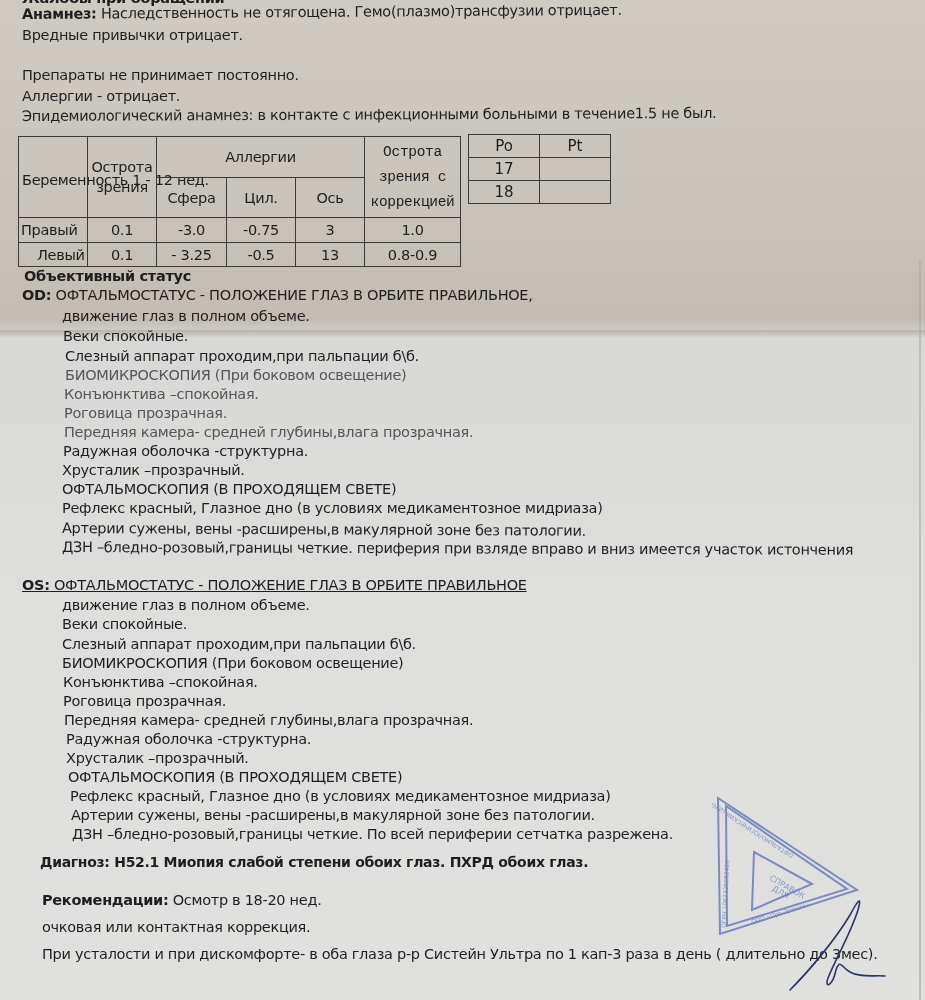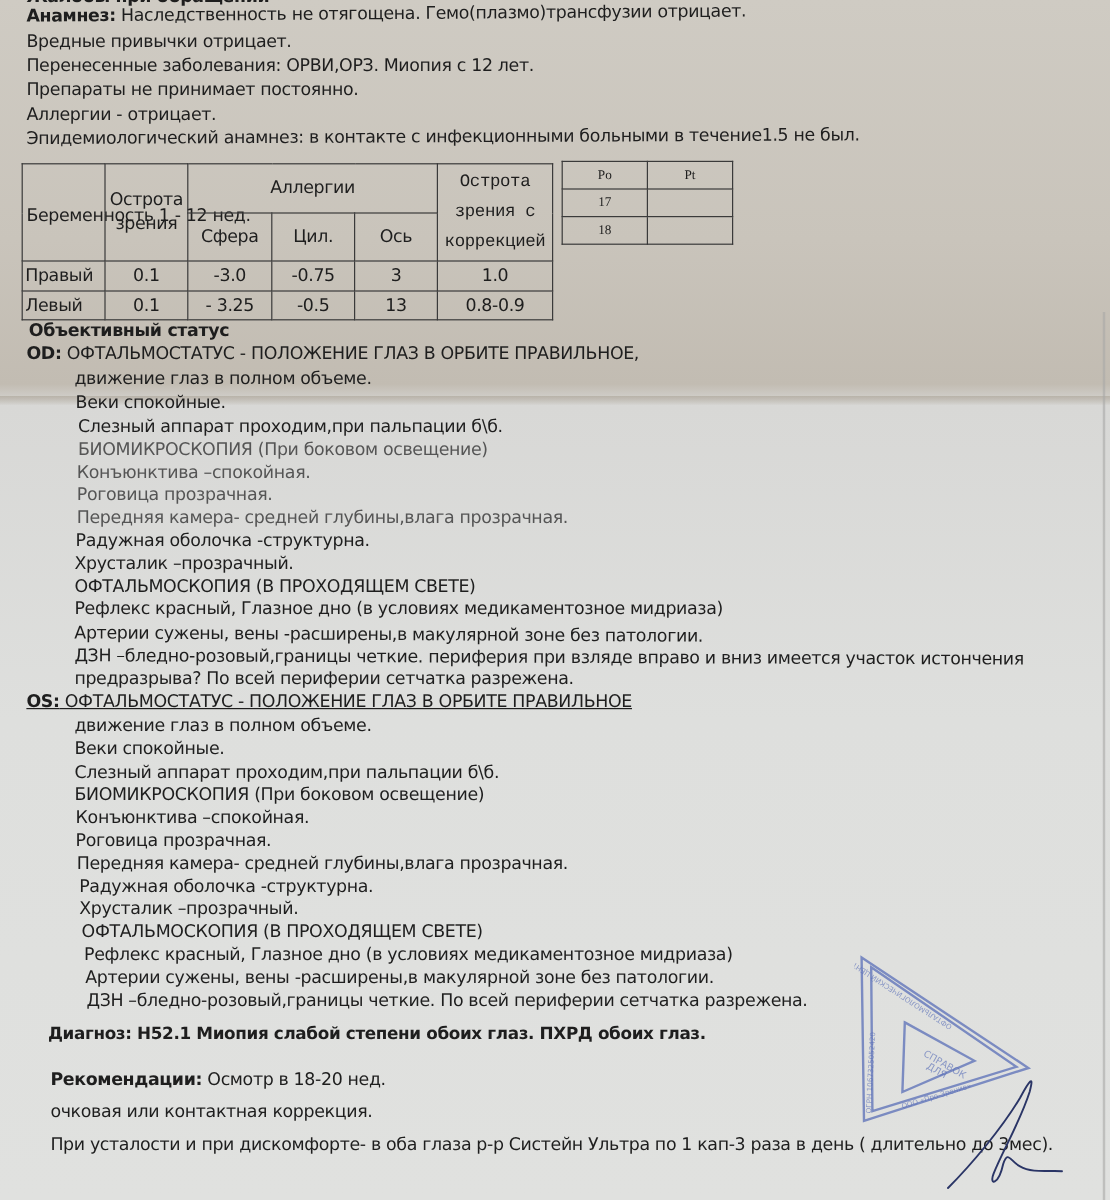--- a/index.html
+++ b/index.html
@@ -11,38 +11,37 @@
   }
   .page { position:absolute; left:0; top:0; width:925px; height:1000px; }
   .edge { position:absolute; right:4px; top:260px; width:2px; height:740px; background:#a9a9a6; opacity:.6; }
   .fold { position:absolute; left:0; top:330px; width:925px; height:8px;
           background:linear-gradient(180deg, rgba(170,162,150,.6), rgba(220,220,218,0)); }
   .line { position:absolute; white-space:nowrap; font-size:14.5px; letter-spacing:-0.3px; transform-origin:left center; }
   .b { font-weight:bold; }
   .gray { color:#555; }
   table.vis { position:absolute; left:18px; top:136px; border-collapse:collapse; font-size:14.5px; letter-spacing:-0.3px; }
   table.vis td { border:1.5px solid #3a3a3a; text-align:center; padding:0; }
-  table.iop { position:absolute; left:468px; top:134px; border-collapse:collapse; font-size:11px;font-family:Liberation Serif, serif; }
+  table.iop { position:absolute; left:468px; top:134px; border-collapse:collapse; font-size:15px; }
   table.iop td { border:1.5px solid #3a3a3a; text-align:center; padding:0; height:22px; }
   .stamp { position:absolute; left:712px; top:792px; width:150px; height:150px; }
   .sig { position:absolute; left:780px; top:890px; width:110px; height:110px; }
 </style>
 </head>
 <body>
 
 <div class="page">
   <div class="fold"></div>
   <div class="edge"></div>
 
   <div class="line b" style="left:22px;top:-10px;">Жалобы при обращении</div>
   <div class="line" style="left:22px;top:6px;transform:rotate(-0.4deg);">
     <span class="b">Анамнез:</span><span> Наследственность не отягощена. Гемо(плазмо)трансфузии отрицает.</span>
   </div>
   <div class="line" style="left:22px;top:27px;">Вредные привычки отрицает.</div>
-  <div class="line" style="left:22px;top:47px;">Перенесенные заболевания: ОРВИ,ОРЗ. Миопия с 12 лет.</div>
   <div class="line" style="left:22px;top:67px;">Препараты не принимает постоянно.</div>
   <div class="line" style="left:22px;top:88px;">Аллергии - отрицает.</div>
   <div class="line" style="left:22px;top:108px;transform:rotate(-0.25deg);">Эпидемиологический анамнез: в контакте с инфекционными больными в течение1.5 не был.</div>
   <div class="line" style="left:22px;top:124px;margin-top:48px;">Беременность 1 - 12 нед.</div>
 
   <table class="vis">
     <tbody>
         <tr style="height:41px;">
       <td rowspan="2" style="width:68px;"></td>
       <td rowspan="2" style="width:68px;line-height:20px;">Острота зрения</td>
@@ -56,21 +55,21 @@
     </tr>
     <tr style="height:25px;">
       <td style="text-align:left;padding-left:2px;">Правый</td>
       <td>0.1</td>
       <td>-3.0</td>
       <td>-0.75</td>
       <td>3</td>
       <td>1.0</td>
     </tr>
     <tr style="height:24px;">
-      <td style="text-align:left;padding-left:2px;">Левый</td>
+      <td style="text-align:left;padding-left:18px;">Левый</td>
       <td>0.1</td>
       <td>- 3.25</td>
       <td>-0.5</td>
       <td>13</td>
       <td>0.8-0.9</td>
     </tr>
   </tbody>
     </table>
 
   <table class="iop">
@@ -100,21 +99,20 @@
   <div class="line gray" style="left:65px;top:367px;">БИОМИКРОСКОПИЯ (При боковом освещение)</div>
   <div class="line gray" style="left:64px;top:386px;">Конъюнктива –спокойная.</div>
   <div class="line gray" style="left:64px;top:405px;">Роговица прозрачная.</div>
   <div class="line gray" style="left:64px;top:424px;">Передняя камера- средней глубины,влага прозрачная.</div>
   <div class="line" style="left:63px;top:443px;">Радужная оболочка -структурна.</div>
   <div class="line" style="left:62px;top:462px;">Хрусталик –прозрачный.</div>
   <div class="line" style="left:62px;top:481px;">ОФТАЛЬМОСКОПИЯ (В ПРОХОДЯЩЕМ СВЕТЕ)</div>
   <div class="line" style="left:62px;top:500px;">Рефлекс красный, Глазное дно  (в условиях медикаментозное мидриаза)</div>
   <div class="line" style="left:62px;top:520px;transform:rotate(0.3deg);">Артерии сужены, вены -расширены,в макулярной зоне без патологии.</div>
   <div class="line" style="left:62px;top:539px;transform:rotate(0.2deg);">ДЗН –бледно-розовый,границы четкие. периферия при взляде вправо и вниз имеется участок истончения</div>
-  <div class="line" style="left:62px;top:558px;">предразрыва? По всей периферии сетчатка разрежена.</div>
 
   <div class="line" style="left:22px;top:577px;text-decoration:underline;">
     <span class="b">OS:</span><span> ОФТАЛЬМОСТАТУС  - ПОЛОЖЕНИЕ ГЛАЗ В ОРБИТЕ ПРАВИЛЬНОЕ</span>
   </div>
   <div class="line" style="left:62px;top:597px;">движение глаз в полном объеме.</div>
   <div class="line" style="left:62px;top:616px;">Веки спокойные.</div>
   <div class="line" style="left:62px;top:636px;">Слезный аппарат проходим,при пальпации б\б.</div>
   <div class="line" style="left:62px;top:655px;">БИОМИКРОСКОПИЯ (При боковом освещение)</div>
   <div class="line" style="left:63px;top:674px;">Конъюнктива –спокойная.</div>
   <div class="line" style="left:63px;top:693px;">Роговица прозрачная.</div>

